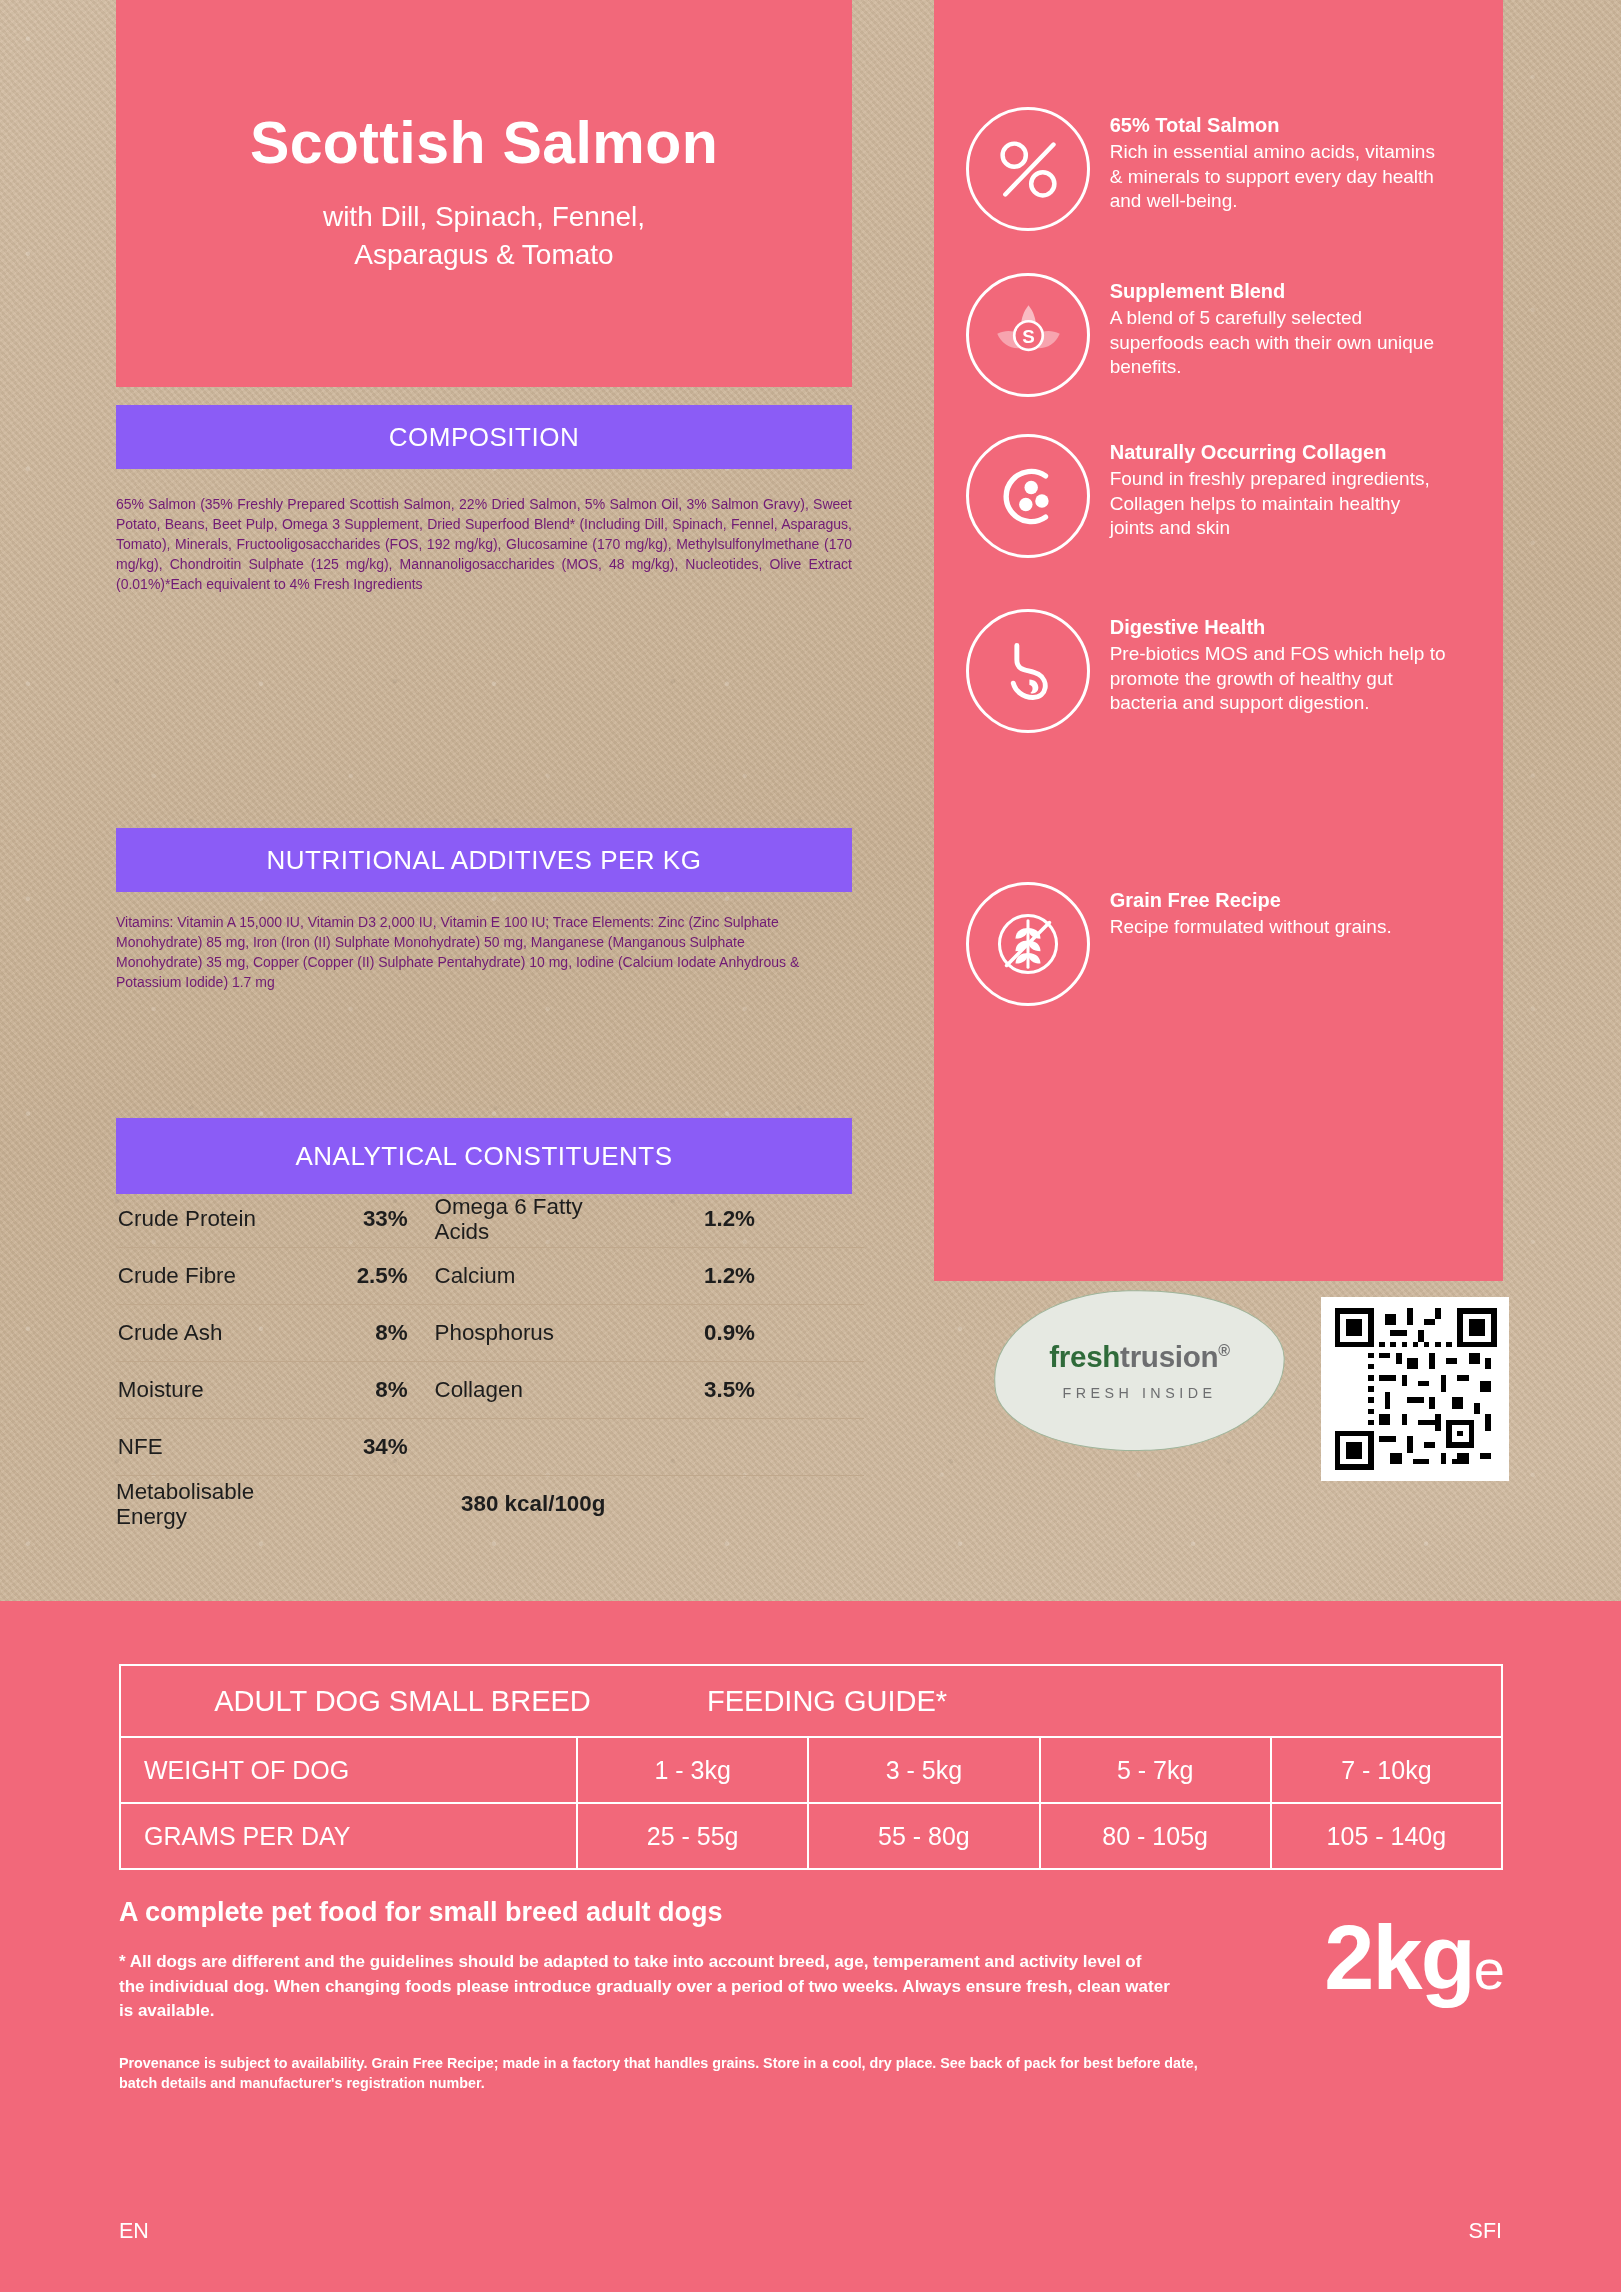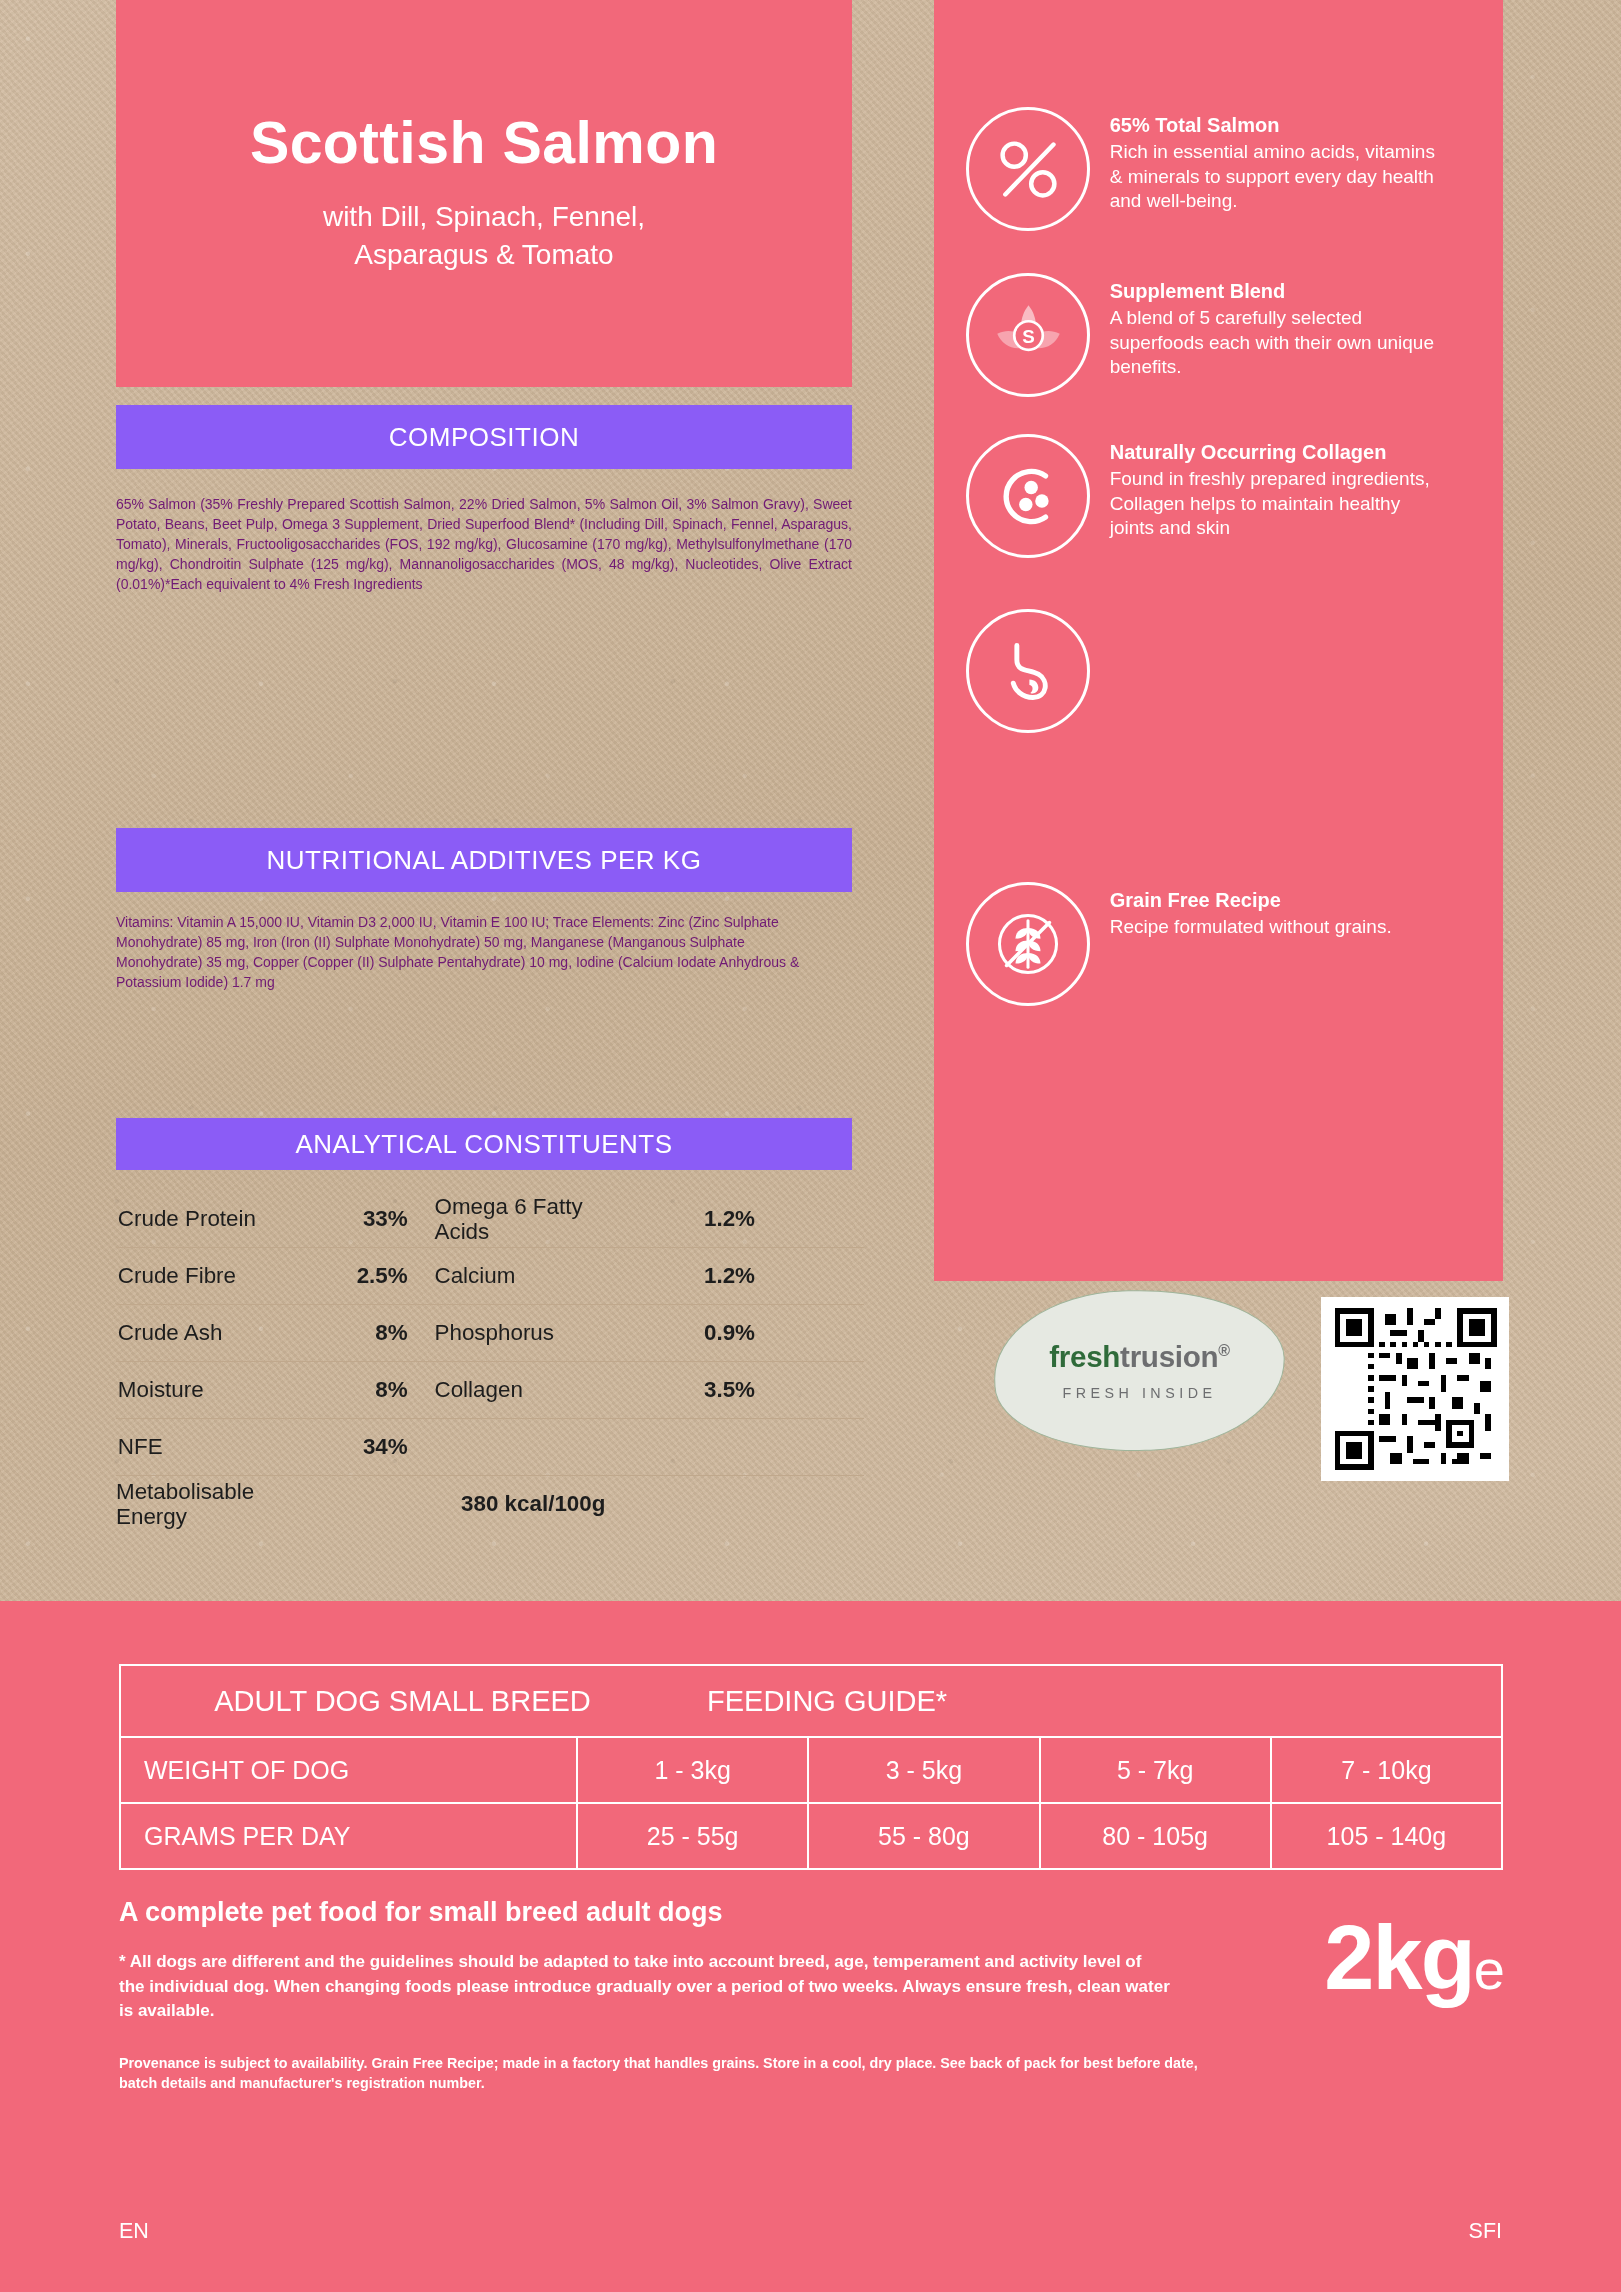--- a/index.html
+++ b/index.html
@@ -86,21 +86,21 @@
 
   
   #composition-head { left: 116px; top: 405px; width: 736px; height: 64px; }
   #composition-text { left: 116px; top: 494px; width: 736px; }
 
   
   #additives-head { left: 116px; top: 828px; width: 736px; height: 64px; }
   #additives-text { left: 116px; top: 912px; width: 708px; }
 
   
-  #analytical-head { left: 116px; top: 1118px; width: 736px; height: 52px; }
+  #analytical-head { left: 116px; top: 1118px; width: 736px; height: 76px; }
 
   .analytical-table {
     position: absolute;
     left: 116px; top: 1191px;
     width: 748px;
     font-size: 22.4px;
     color: #1d1d1d;
   }
   .an-row {
     display: flex;
@@ -376,20 +376,24 @@
         <div class="bdesc">Found in freshly prepared ingredients, Collagen helps to maintain healthy joints and skin</div>
       </div>
     </div>
 
     <div class="benefit" style="left:32px; top:627px;">
       <div class="icon">
         <svg width="77" height="77" viewBox="0 0 86 86" aria-hidden="true">
           <path d="M30 14 L30 30 C30 44 44 40 54 46 C66 53 64 72 48 72 C36 72 28 64 26 56" fill="none" stroke="#ffffff" stroke-width="5.5" stroke-linecap="round" stroke-linejoin="round"></path>
           <path d="M44 52 C50 52 54 56 54 61 C54 66 49 69 45 67 C49 64 48 58 44 58 Z" fill="#ffffff"></path>
         </svg>
+      </div>
+      <div class="txt">
+        <div class="btitle">Digestive Health</div>
+        <div class="bdesc">Pre-biotics MOS and FOS which help to promote the growth of healthy gut bacteria and support digestion.</div>
       </div>
     </div>
 
     <div class="benefit" style="left:32px; top:900px;">
       <div class="icon">
         <svg width="82" height="82" viewBox="0 0 92 92" aria-hidden="true">
           <g stroke="#ffffff" stroke-width="3.4" fill="none" stroke-linecap="round">
             <line x1="46" y1="20" x2="46" y2="72"></line>
             <path d="M46 28 C36 28 32 34 32 40 C40 40 46 36 46 28 Z" fill="#ffffff" stroke="none"></path>
             <path d="M46 28 C56 28 60 34 60 40 C52 40 46 36 46 28 Z" fill="#ffffff" stroke="none"></path>

